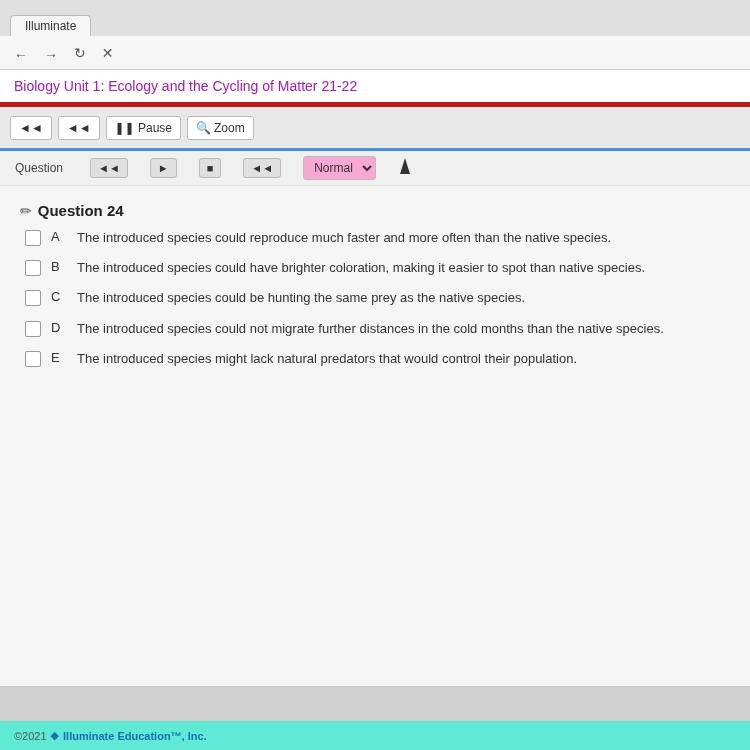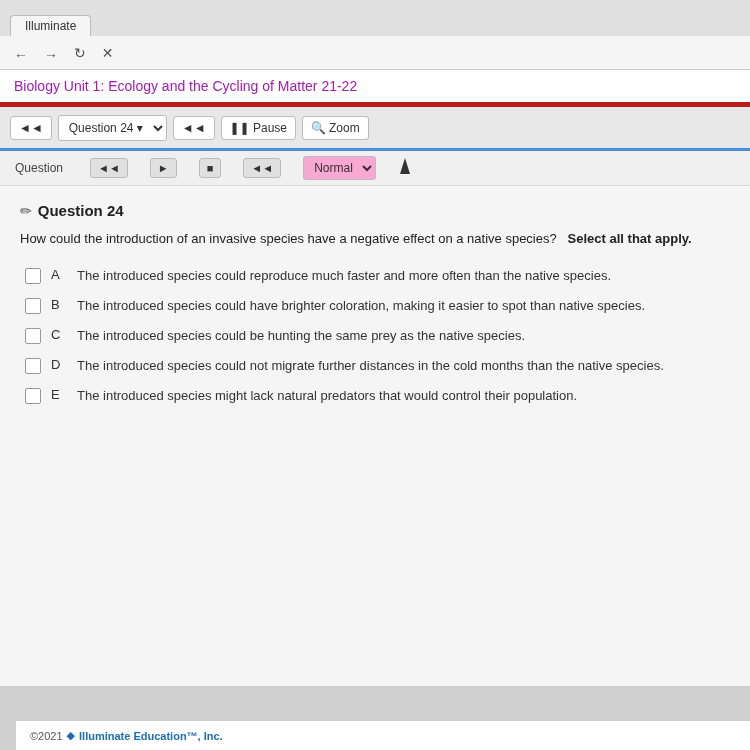--- a/index.html
+++ b/index.html
@@ -191,23 +191,23 @@
     .answer-text {
       font-size: 13px;
       color: #333;
       line-height: 1.4;
     }
 
     
     .footer {
       position: absolute;
       bottom: 0;
-      left: 16px;
+      left: 0;
       right: 0;
-      background: #ffffff;
+      background: #5eead4;
       border-top: 1px solid #ccc;
       padding: 8px 14px;
       font-size: 11px;
       color: #555;
       display: flex;
       align-items: center;
       gap: 4px;
     }
     .footer-logo {
       color: #1a6db5;
@@ -231,21 +231,20 @@
 </div>
 
 <div class="page-title-bar">
   <span>Biology Unit 1: Ecology and the Cycling of Matter 21-22</span>
 </div>
 
 <div class="top-toolbar">
   <button class="toolbar-btn">
     <span>◄◄</span>
   </button>
-  <select class="toolbar-select"><option>Question 24 ▾</option></select>
   <button class="toolbar-btn">
     <span>◄◄</span>
   </button>
   <button class="toolbar-btn">
     <span>❚❚ Pause</span>
   </button>
   <button class="toolbar-btn">
     <span>🔍</span>
     <span>Zoom</span>
   </button>
@@ -272,25 +271,20 @@
   </div>
 </div>
 
 <div class="main-content">
 
   <div class="question-header">
     <span class="pencil-icon">✏</span>
     <span class="question-title">Question 24</span>
   </div>
 
-  <div class="question-text">
-    <span>How could the introduction of an invasive species have a negative effect on a native species?</span>
-    <span>&nbsp;</span>
-    <span class="bold-text">Select all that apply.</span>
-  </div>
 
   <div class="answer-list">
 
     <div class="answer-item">
       <div class="answer-checkbox"></div>
       <span class="answer-letter">A</span>
       <span class="answer-text">The introduced species could reproduce much faster and more often than the native species.</span>
     </div>
 
     <div class="answer-item">

